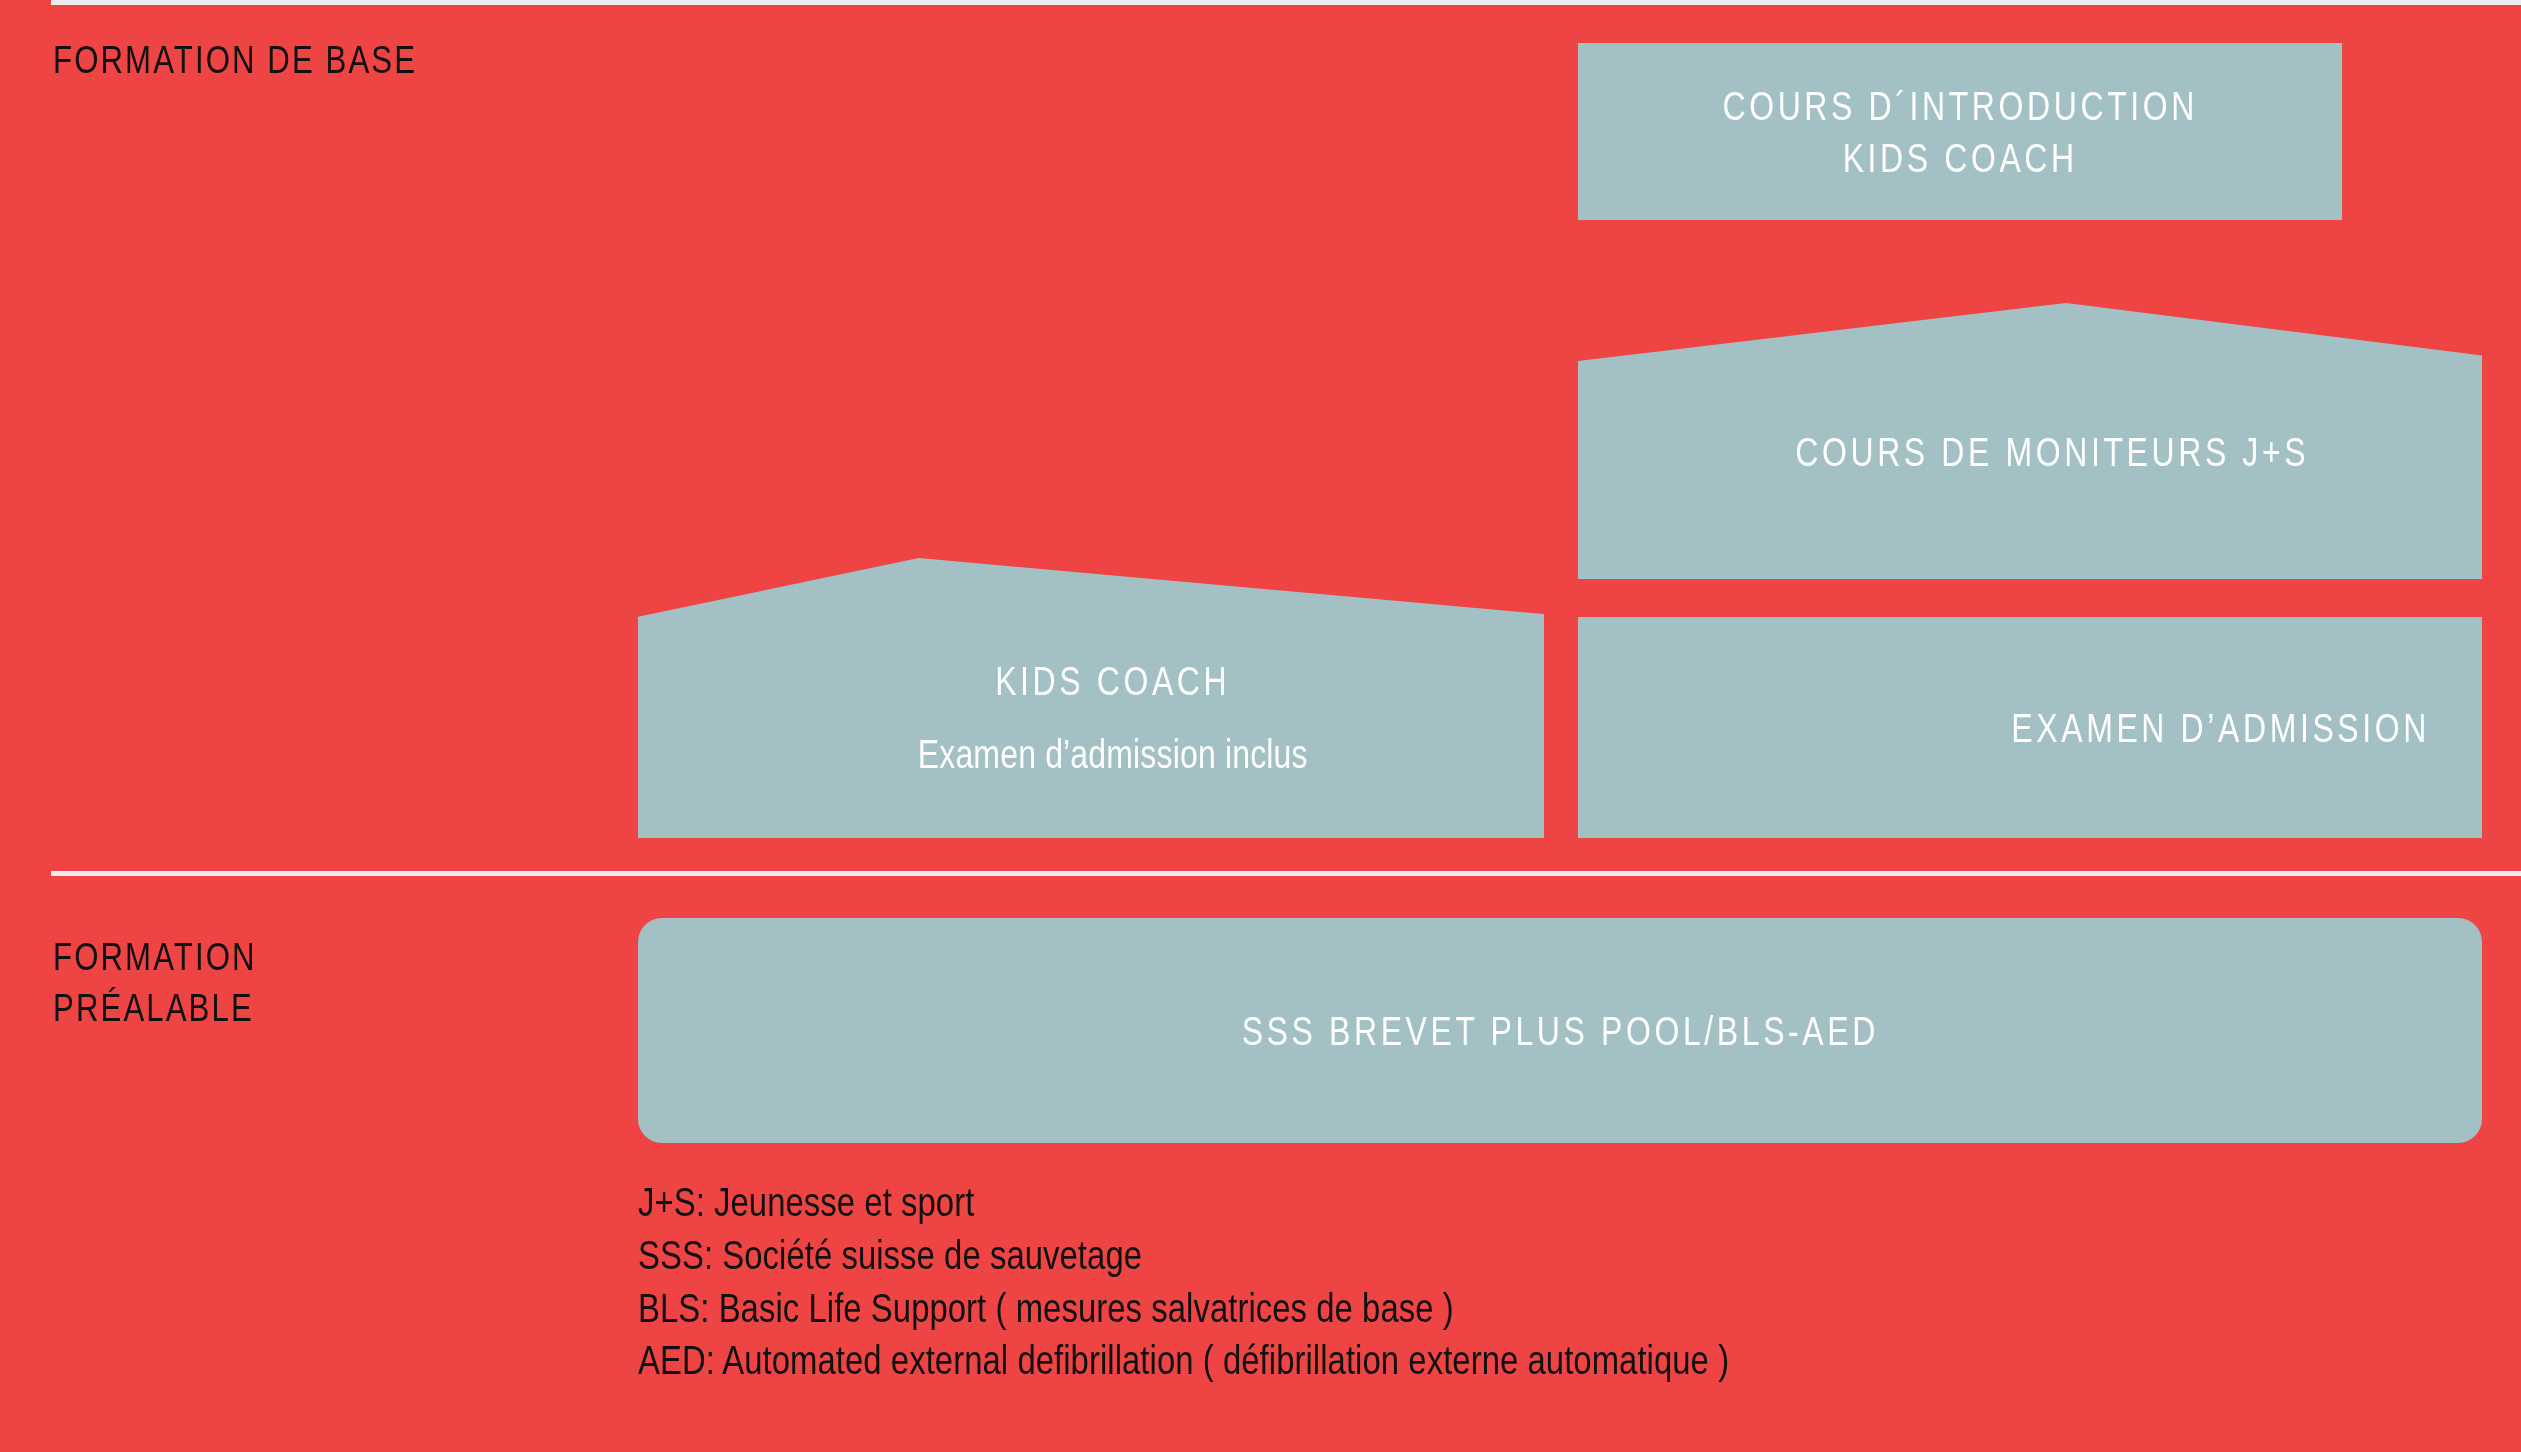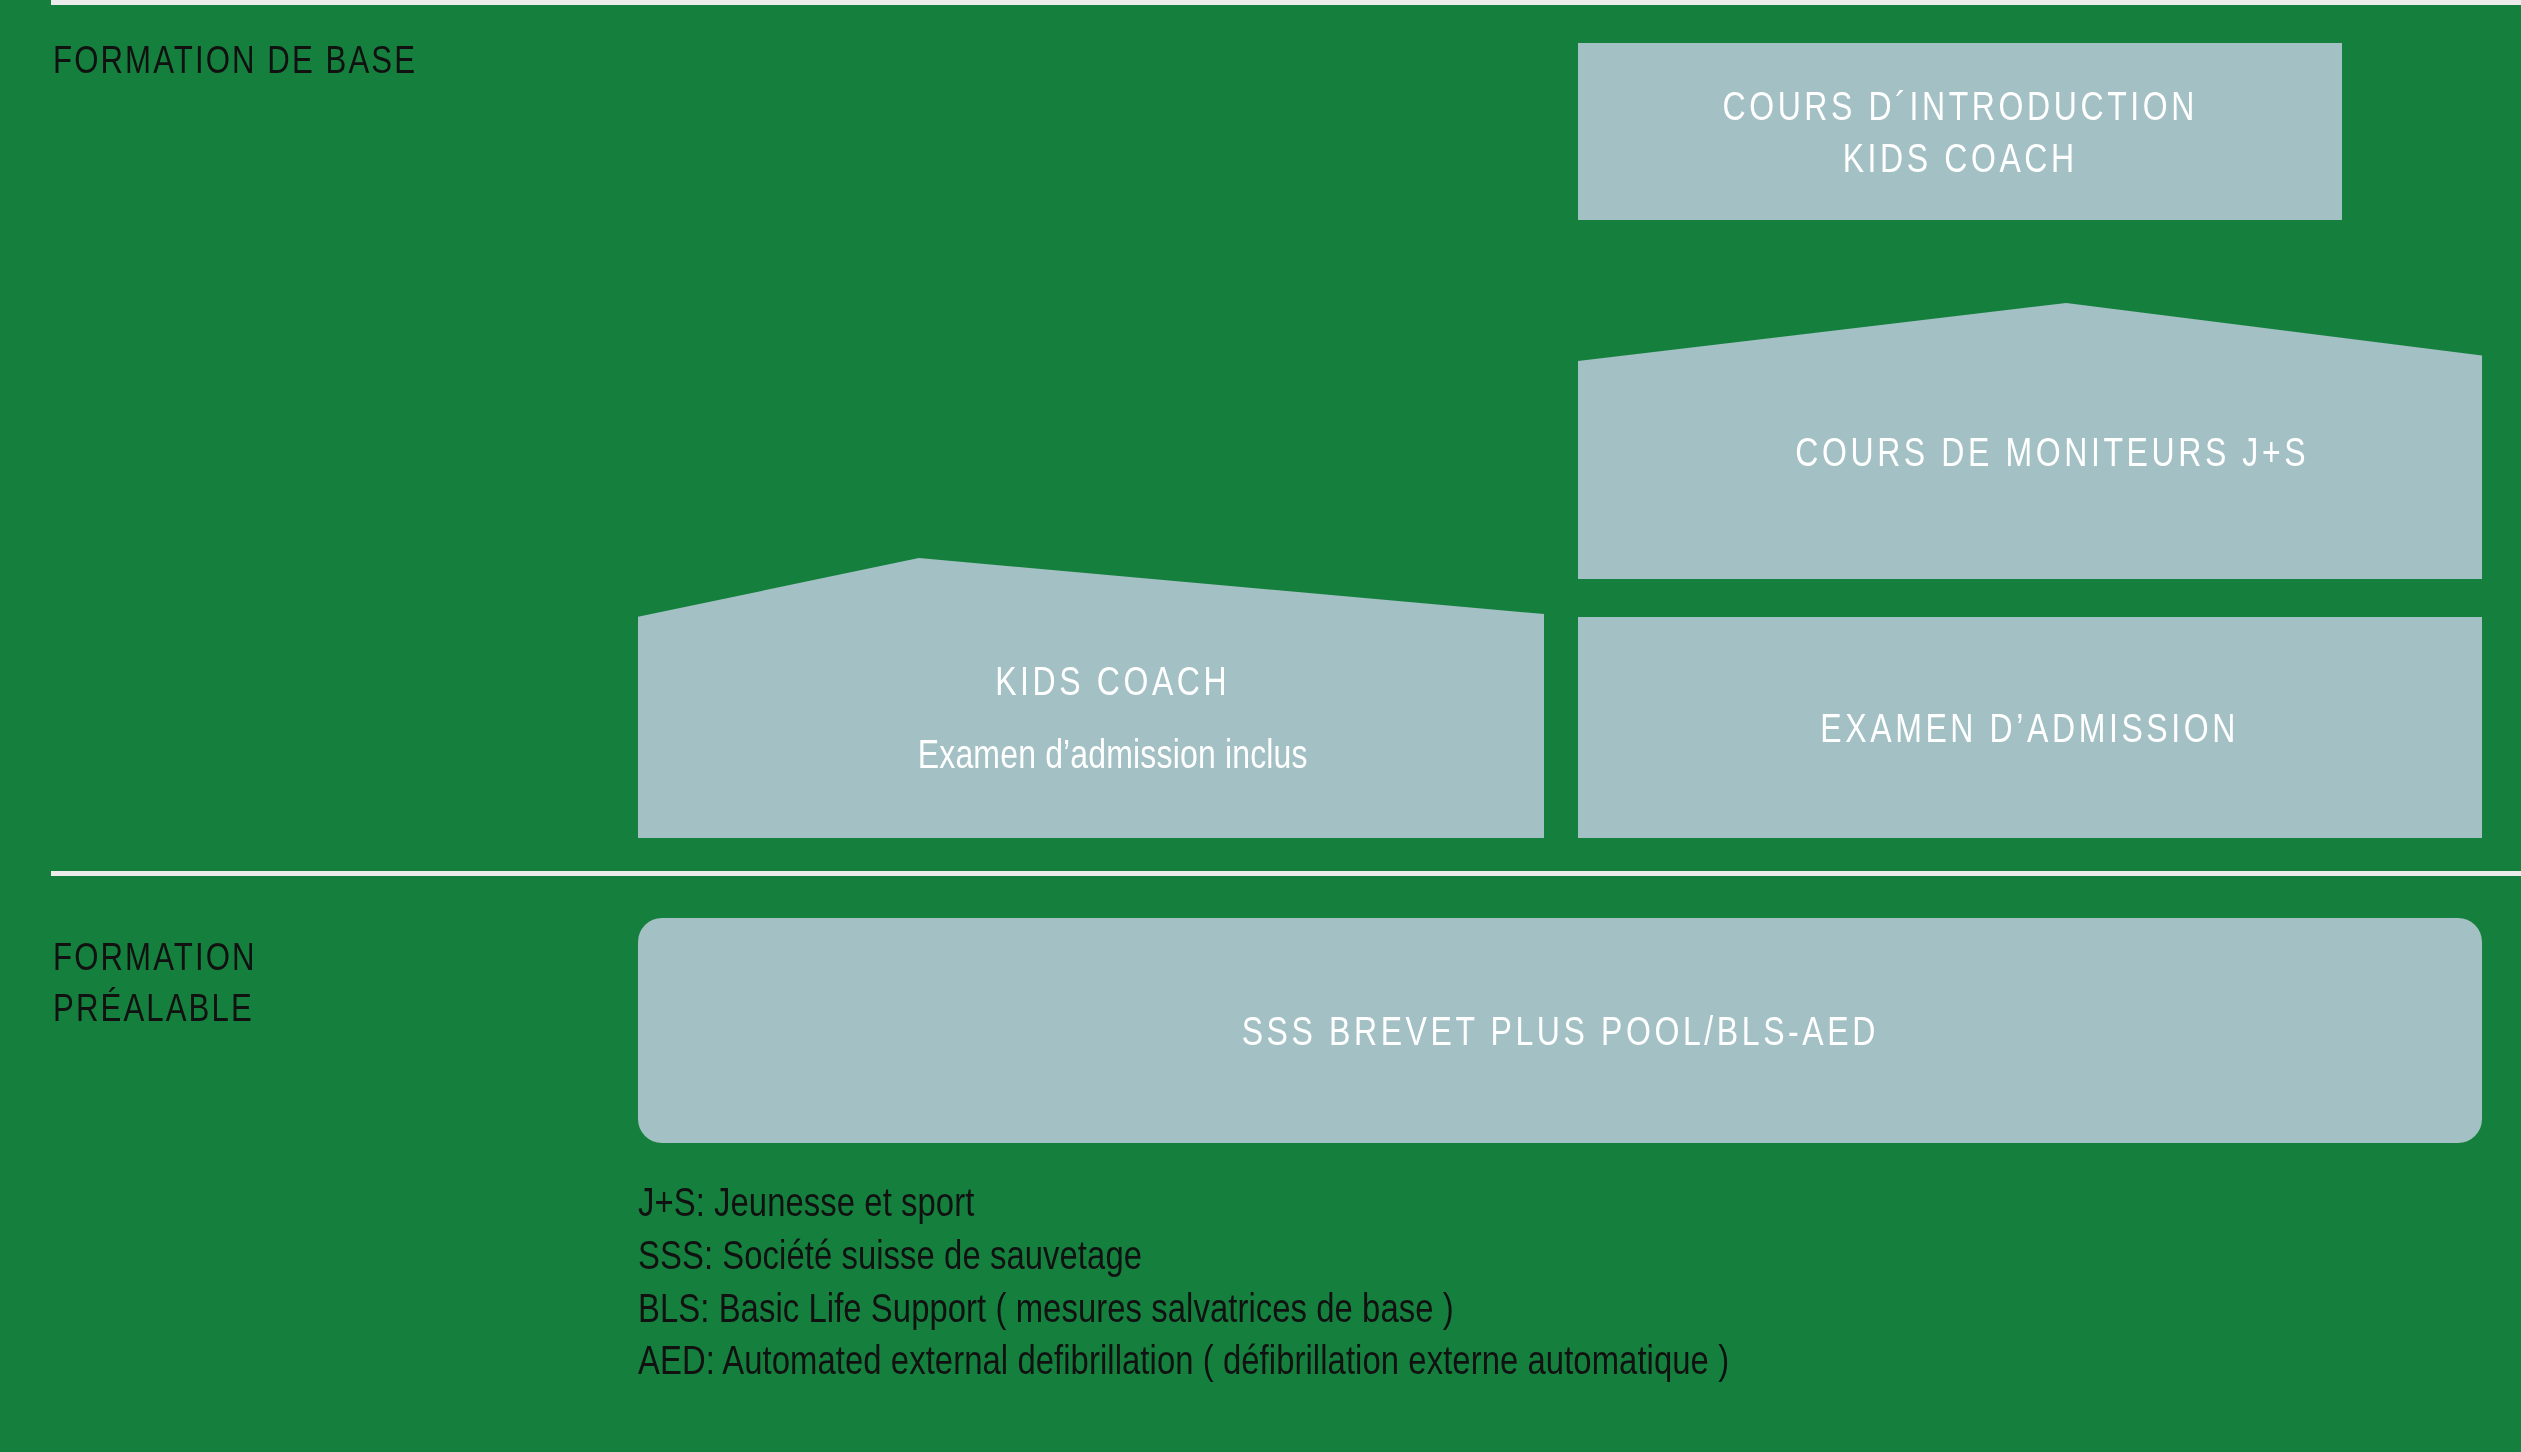--- a/index.html
+++ b/index.html
@@ -11,21 +11,21 @@
   body {
     font-family: "Liberation Sans", "DejaVu Sans", sans-serif;
     color: #1a1a1a;
     -webkit-font-smoothing: antialiased;
   }
 
   #canvas {
     position: relative;
     width: 2522px;
     height: 1452px;
-    background: #15803d;
+    background: #ef4444;
     overflow: hidden;
   }
 
   
   .divider {
     position: absolute;
     background: #ececec;
     height: 4.9px;
   }
   #divider-top    { left: 51px;  top: 0px;   width: 2471px; }
@@ -104,21 +104,21 @@
   #pent-kids-coach .pent-bg {
     clip-path: polygon(0% 21%, 31% 0%, 100% 20%, 100% 100%, 0% 100%);
   }
   #pent-kids-coach .shape-text {
     margin-top: 39px;
   }
   #pent-cours-moniteurs .shape-text {
     margin-top: 21.7px;
   }
   #box-examen-admission {
-    left: 1578px; top: 617px;  width: 904px;  height: 221px;
+    left: 1578px; top: 617px;  width: 904px;  height: 221px; justify-content: flex-end;
   }
   #box-sss-brevet {
     left: 638px;  top: 918px;  width: 1844px; height: 225px; border-radius: 24px;
   }
 
   
   #legend {
     position: absolute;
     left: 638px;
     top: 1176px;

